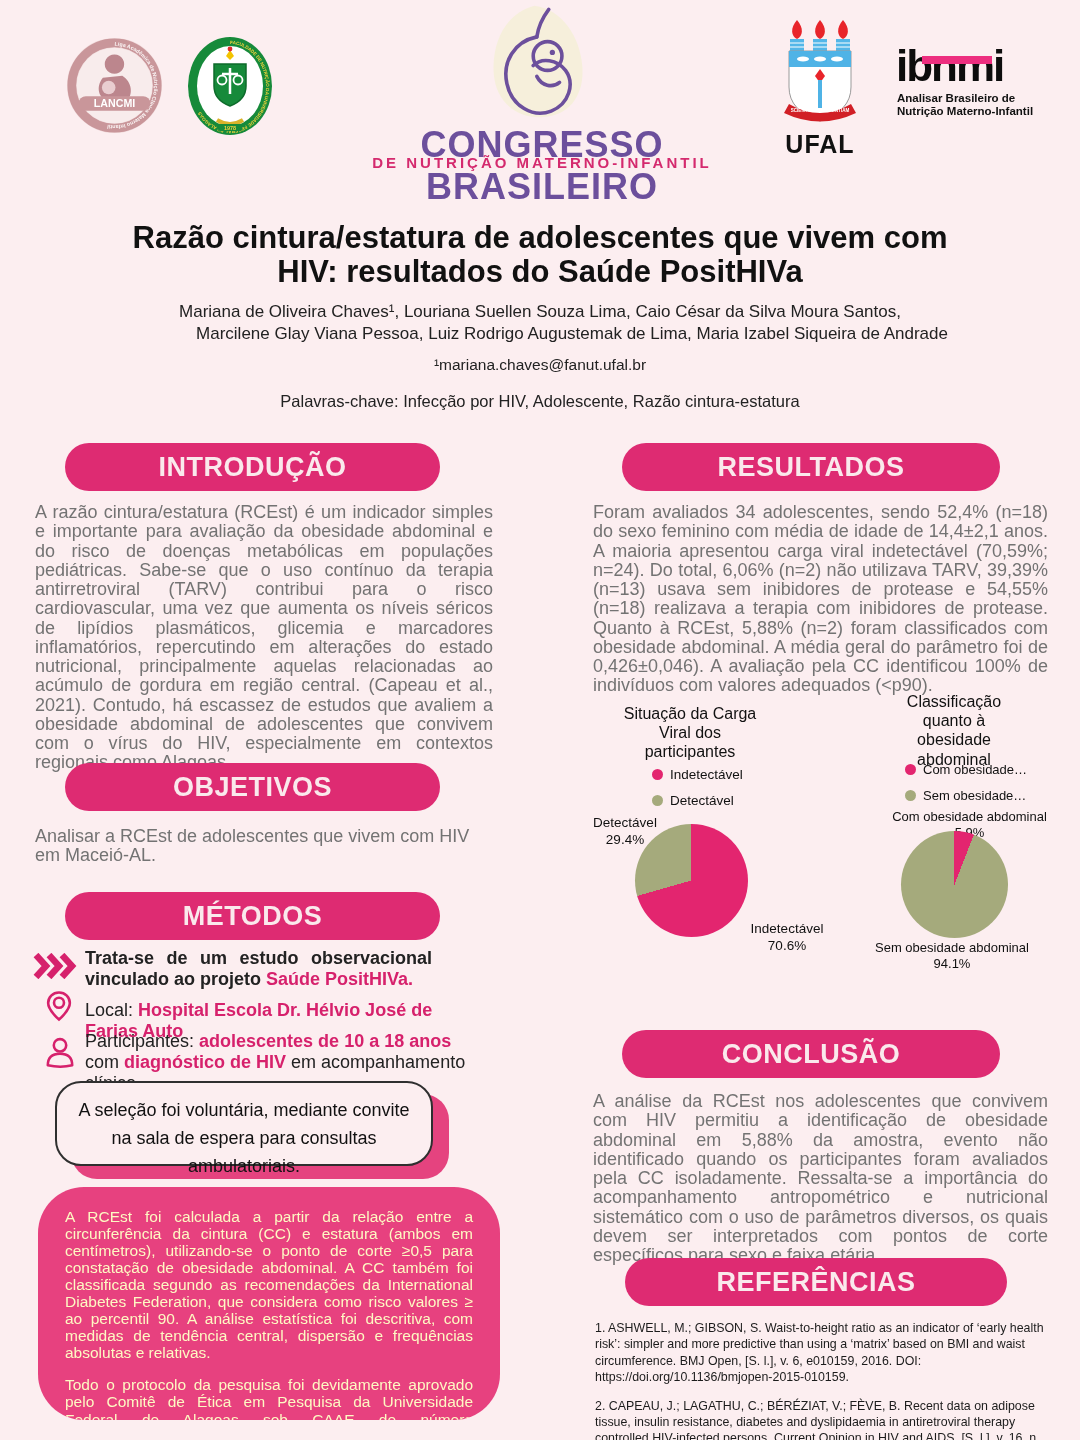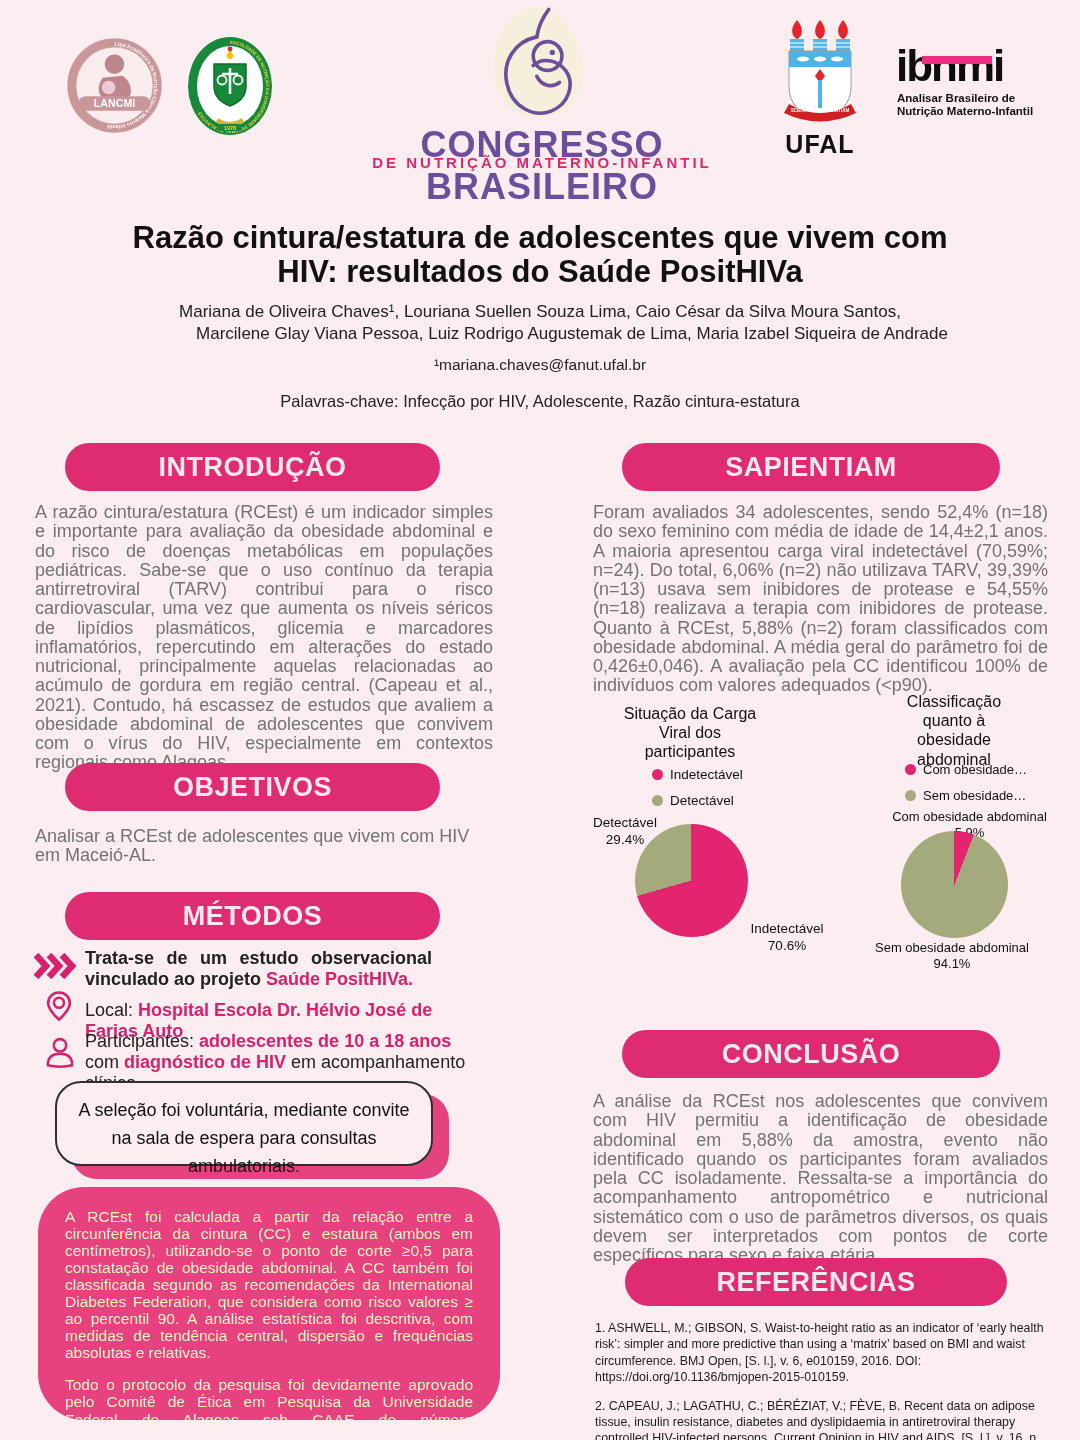--- a/index.html
+++ b/index.html
@@ -160,21 +160,21 @@
 
   <div class="bubble">
     <div class="bubble-text">A seleção foi voluntária, mediante convite na sala de espera para consultas ambulatoriais.</div>
   </div>
 
   <div class="pink-box">
     <p>A RCEst foi calculada a partir da relação entre a circunferência da cintura (CC) e estatura (ambos em centímetros), utilizando-se o ponto de corte ≥0,5 para constatação de obesidade abdominal. A CC também foi classificada segundo as recomendações da International Diabetes Federation, que considera como risco valores ≥ ao percentil 90. A análise estatística foi descritiva, com medidas de tendência central, dispersão e frequências absolutas e relativas.</p>
     <p>Todo o protocolo da pesquisa foi devidamente aprovado pelo Comitê de Ética em Pesquisa da Universidade Federal de Alagoas sob CAAE de número 40332920.0.0000.5013.</p>
   </div>
 
-  <div class="pill" style="left:622px;top:443px;width:378px;">SAPIENTIAM</div>
+  <div class="pill" style="left:622px;top:443px;width:378px;">RESULTADOS</div>
   <div class="body-text" style="left:593px;top:503px;width:455px;">Foram avaliados 34 adolescentes, sendo 52,4% (n=18) do sexo feminino com média de idade de 14,4±2,1 anos. A maioria apresentou carga viral indetectável (70,59%; n=24). Do total, 6,06% (n=2) não utilizava TARV, 39,39% (n=13) usava sem inibidores de protease e 54,55% (n=18) realizava a terapia com inibidores de protease. Quanto à RCEst, 5,88% (n=2) foram classificados com obesidade abdominal. A média geral do parâmetro foi de 0,426±0,046). A avaliação pela CC identificou 100% de indivíduos com valores adequados (&lt;p90).</div>
 
   <div class="chart-title" style="left:622px;top:704px;width:136px;">Situação da Carga Viral dos participantes</div>
   <div class="legend" style="left:652px;top:767px;">
     <div class="legend-row">
         <span class="dot" style="background: rgb(227, 37, 111);"></span>
         <span>Indetectável</span>
       </div>
     <div class="legend-row">
         <span class="dot" style="background: rgb(165, 170, 124);"></span>

